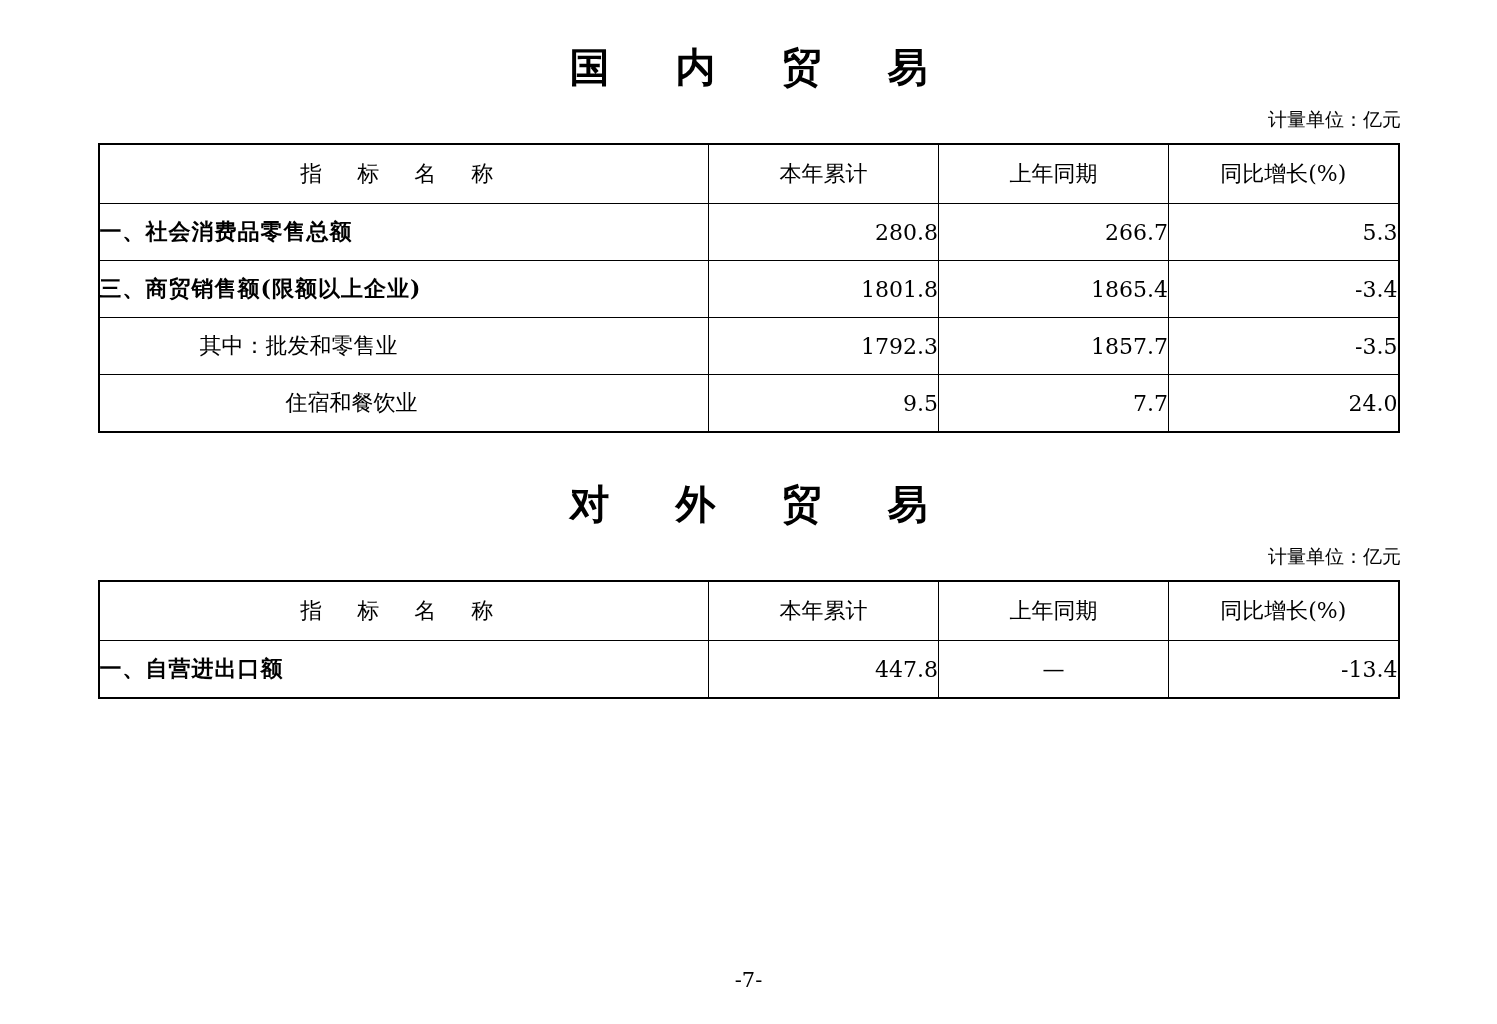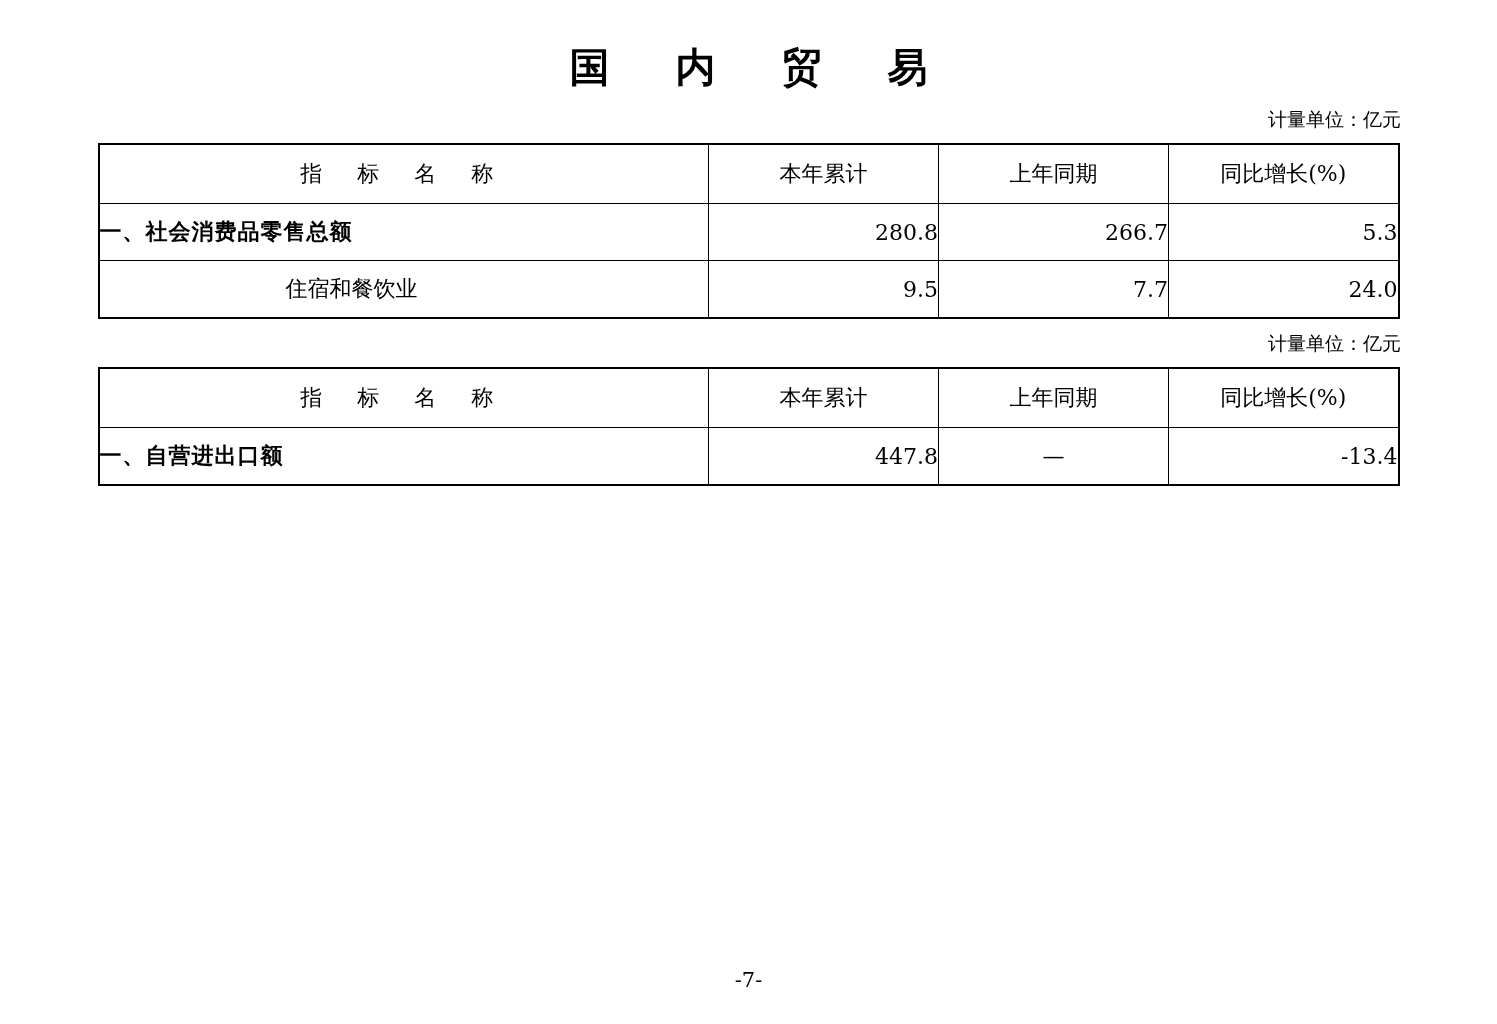--- a/index.html
+++ b/index.html
@@ -131,28 +131,41 @@
       </tr>
     </thead>
     <tbody>
       <tr>
         <td class="label bold">一、社会消费品零售总额</td>
         <td class="num">280.8</td>
         <td class="num">266.7</td>
         <td class="num">5.3</td>
       </tr>
       <tr>
+        <td class="label bold">三、商贸销售额(限额以上企业)</td>
+        <td class="num">1801.8</td>
+        <td class="num">1865.4</td>
+        <td class="num">-3.4</td>
+      </tr>
+      <tr>
+        <td class="label indent1">其中：批发和零售业</td>
+        <td class="num">1792.3</td>
+        <td class="num">1857.7</td>
+        <td class="num">-3.5</td>
+      </tr>
+      <tr>
         <td class="label indent2">住宿和餐饮业</td>
         <td class="num">9.5</td>
         <td class="num">7.7</td>
         <td class="num">24.0</td>
       </tr>
     </tbody>
   </table>
 
+  <div id="section2-title" class="section-title">对 外 贸 易</div>
 
   <div class="unit-line">计量单位：亿元</div>
 
   <table class="stat">
     <colgroup>
       <col class="col-name">
         <col class="col-cur">
         <col class="col-prev">
         <col class="col-growth">
     </colgroup>

